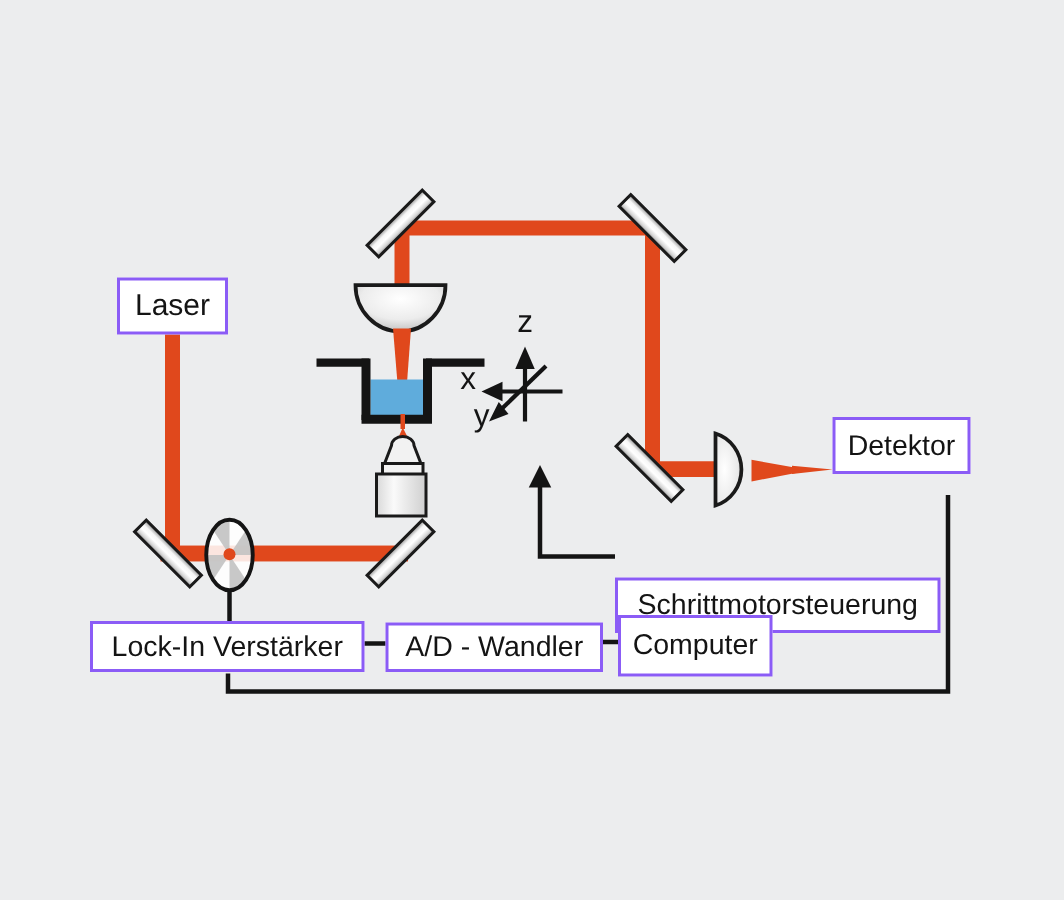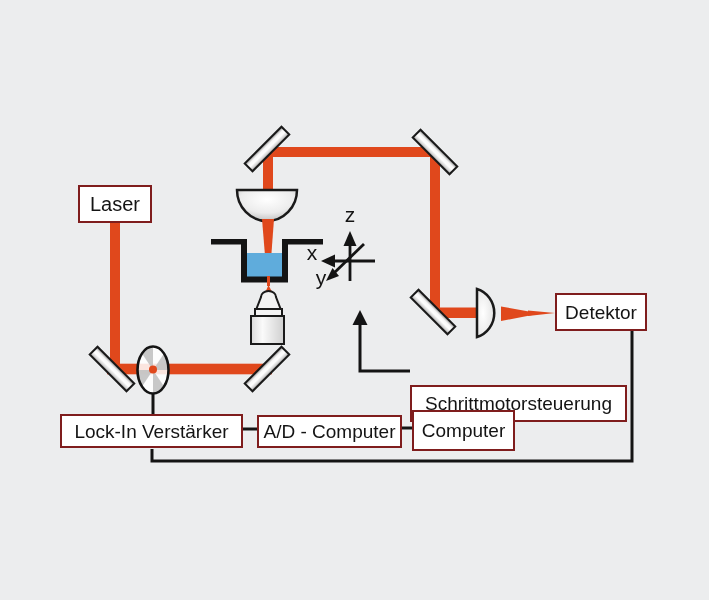--- a/index.html
+++ b/index.html
@@ -8,37 +8,37 @@
     position:relative;
     width:709px;height:600px;
     background:#ECEDEE;
     overflow:hidden;
   }
   #optics{position:absolute;left:0;top:0;width:709px;height:600px;}
   .box{
     position:absolute;
     box-sizing:border-box;
     background:#ffffff;
-    border:2px solid #7f1d1d;
+    border:2px solid #8b5cf6;
     color:#141414;
     display:flex;align-items:center;justify-content:center;
     font-size:19px;
     white-space:nowrap;
     line-height:1;
   }
   .axis-label{
     position:absolute;
     width:24px;
     text-align:center;
     color:#141414;
     font-size:21px;
     line-height:1;
   }
   #box-laser{left:78px;top:185px;width:74px;height:38px;font-size:20px;}
-  #box-detector{left:555px;top:293px;width:92px;height:38px;}
+  #box-detector{left:555px;top:278px;width:92px;height:38px;}
   #box-stepper{left:410px;top:353px;width:217px;height:37px;margin-top:32px;}
   #box-computer{left:412px;top:410px;width:103px;height:41px;}
   #box-ad{left:257px;top:415px;width:145px;height:33px;}
   #box-lockin{left:60px;top:414px;width:183px;height:34px;}
   #label-z{left:338px;top:204px;}
   #label-x{left:300px;top:242px;}
   #label-y{left:309px;top:267px;}
 </style>
 </head>
 <body>
@@ -154,20 +154,20 @@
       <rect x="251" y="316" width="33" height="28" fill="url(#objGrad)" stroke="#1a1a1a" stroke-width="2"></rect>
     </g>
 
     <path d="M477,289 L477,337 A24,25 0 0 0 477,289 Z" fill="url(#lensGrad)" stroke="#1a1a1a" stroke-width="2.5"></path>
   </svg>
 
   <div class="box" id="box-laser">Laser</div>
   <div class="box" id="box-detector">Detektor</div>
   <div class="box" id="box-stepper">Schrittmotorsteuerung</div>
   <div class="box" id="box-computer">Computer</div>
-  <div class="box" id="box-ad">A/D - Computer</div>
+  <div class="box" id="box-ad">A/D - Wandler</div>
   <div class="box" id="box-lockin">Lock-In Verstärker</div>
 
   <span class="axis-label" id="label-z">z</span>
   <span class="axis-label" id="label-x">x</span>
   <span class="axis-label" id="label-y">y</span>
 
 </div>
 
 </body></html>

